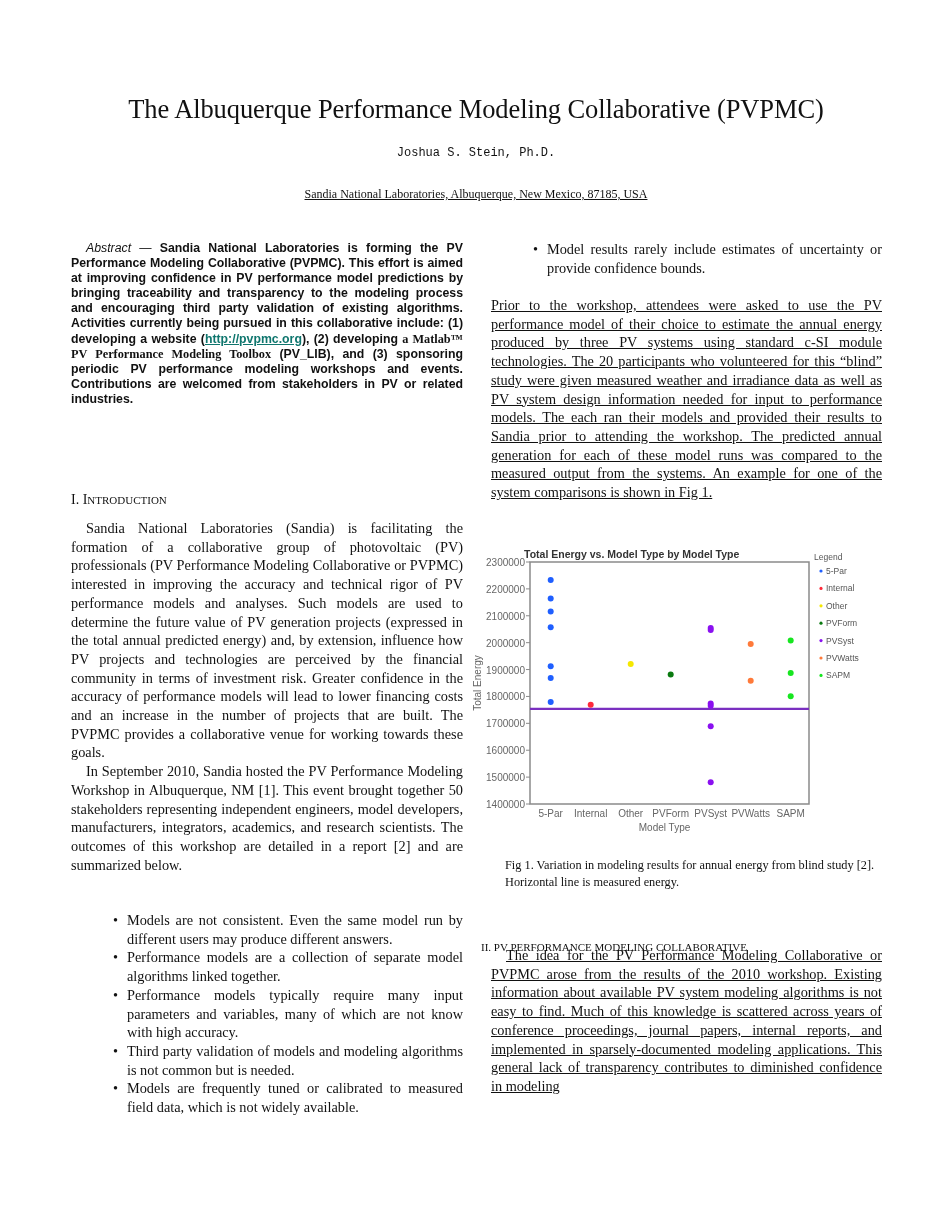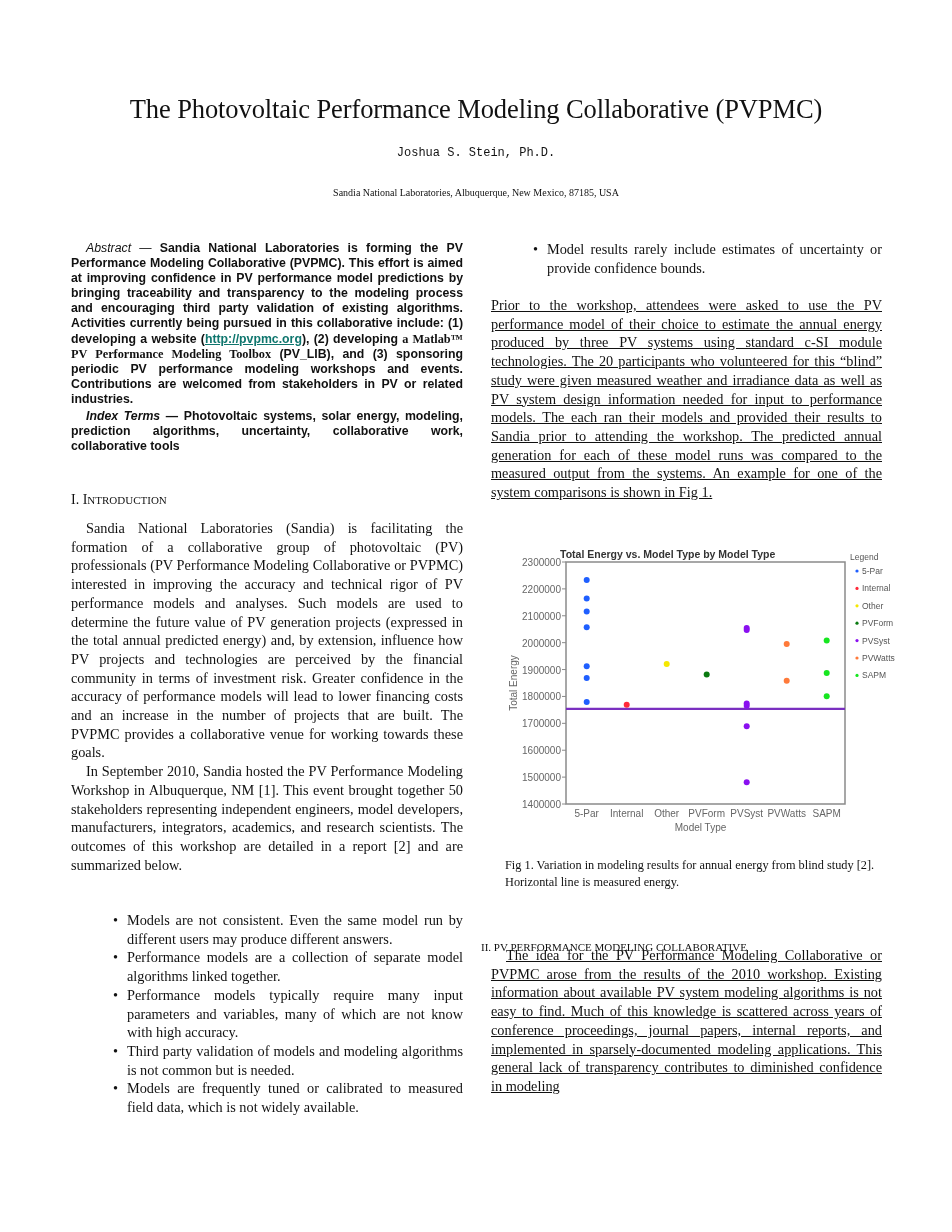--- a/index.html
+++ b/index.html
@@ -3,21 +3,21 @@
 <meta charset="utf-8">
 <style>
   html, body { margin: 0; padding: 0; background: #ffffff; }
   body { width: 952px; height: 1232px; position: relative; overflow: hidden; color: #111; }
   .serif { font-family: "Liberation Serif", "DejaVu Serif", serif; }
   .sans { font-family: "Liberation Sans", "DejaVu Sans", sans-serif; }
 
   .title { position: absolute; top: 94px; left: 0; width: 952px; text-align: center;
            font-size: 26.5px; letter-spacing: -0.1px; }
   .author { position: absolute; top: 146px; left: 0; width: 952px; text-align: center; font-size: 12px; font-family: Liberation Mono, monospace; }
-  .affil { position: absolute; top: 187px; left: 0; width: 952px; text-align: center; font-size: 10px; }
+  .affil { position: absolute; top: 187px; left: 0; width: 952px; text-align: center; font-size: 12px; text-decoration: underline; }
 
   .col { position: absolute; }
   .col-left { left: 71px; width: 392px; }
   .col-right { left: 491px; width: 391px; text-decoration: underline; }
 
   .abstract { position: absolute; top: 241px; left: 71px; width: 392px;
               font-size: 12.3px; font-weight: bold; line-height: 15.1px; text-align: justify; }
   .abstract p { margin: 0; text-indent: 15px; }
   .abstract .kw { font-style: italic; font-weight: normal; }
   .abstract .kwb { font-style: italic; }
@@ -31,33 +31,32 @@
   .body-text p { margin: 0; text-indent: 15px; }
   .body-text p.noindent { text-indent: 0; }
 
   ul.bullets { margin: 0; padding: 0; list-style: none; }
   ul.bullets li { position: relative; padding-left: 14px; text-indent: 0; font-size: 14.3px; line-height: 18.7px; text-align: justify; }
   ul.bullets li .bl { position: absolute; left: 0; top: 0; }
   ul.bullets li .txt { display: block; }
 
   .caption { position: absolute; left: 505px; top: 857px; width: 380px; font-size: 12.3px; line-height: 16.5px; }
 
-  .chart { position: absolute; left: 500px; top: 545px; width: 410px; height: 300px; }
+  .chart { position: absolute; left: 464px; top: 545px; width: 410px; height: 300px; }
   .chart svg { position: absolute; left: 0; top: 0; }
 </style>
 </head>
 <body>
 
-<div class="title serif">The Photovoltaic Performance Modeling Collaborative (PVPMC)</div>
+<div class="title serif">The Albuquerque Performance Modeling Collaborative (PVPMC)</div>
 <div class="author serif">Joshua S. Stein, Ph.D.</div>
 <div class="affil serif">Sandia National Laboratories, Albuquerque, New Mexico, 87185, USA</div>
 
 <div class="abstract sans">
   <p><span class="kw">Abstract</span><span style="font-weight:normal"> — </span><span>Sandia National Laboratories is forming the PV Performance Modeling Collaborative (PVPMC).  This effort is aimed at improving confidence in PV performance model predictions by bringing traceability and transparency to the modeling process and encouraging third party validation of existing algorithms.  Activities currently being pursued in this collaborative include: (1) developing a website (</span><a>http://pvpmc.org</a><span>), (2) developing </span><span class="serifrun">a Matlab™ PV Performance Modeling Toolbox</span><span> (PV_LIB), and (3) sponsoring periodic PV performance modeling workshops and events.  Contributions are welcomed from stakeholders in PV or related industries.</span></p>
-  <p style="margin-top:2px"><span class="kwb">Index Terms</span><span> — </span><span>Photovoltaic systems, solar energy, modeling, prediction algorithms, uncertainty, collaborative work, collaborative tools</span></p>
 </div>
 
 <div class="sec-head serif" style="top:492px; left:71px; width:392px;">
   <span>I. I</span><span class="sc-small">NTRODUCTION</span>
 </div>
 
 <div class="col col-left body-text serif" style="top:519px;">
   <p>Sandia National Laboratories (Sandia) is facilitating the formation of a collaborative group of photovoltaic (PV) professionals (PV Performance Modeling Collaborative or PVPMC) interested in improving the accuracy and technical rigor of PV performance models and analyses.  Such models are used to determine the future value of PV generation projects (expressed in the total annual predicted energy) and, by extension, influence how PV projects and technologies are perceived by the financial community in terms of investment risk.  Greater confidence in the accuracy of performance models will lead to lower financing costs and an increase in the number of projects that are built.  The PVPMC provides a collaborative venue for working towards these goals.</p>
   <p>In September 2010, Sandia hosted the PV Performance Modeling Workshop in Albuquerque, NM [1].  This event brought together 50 stakeholders representing independent engineers, model developers, manufacturers, integrators, academics, and research scientists.  The outcomes of this workshop are detailed in a report [2] and are summarized below.</p>
 </div>

